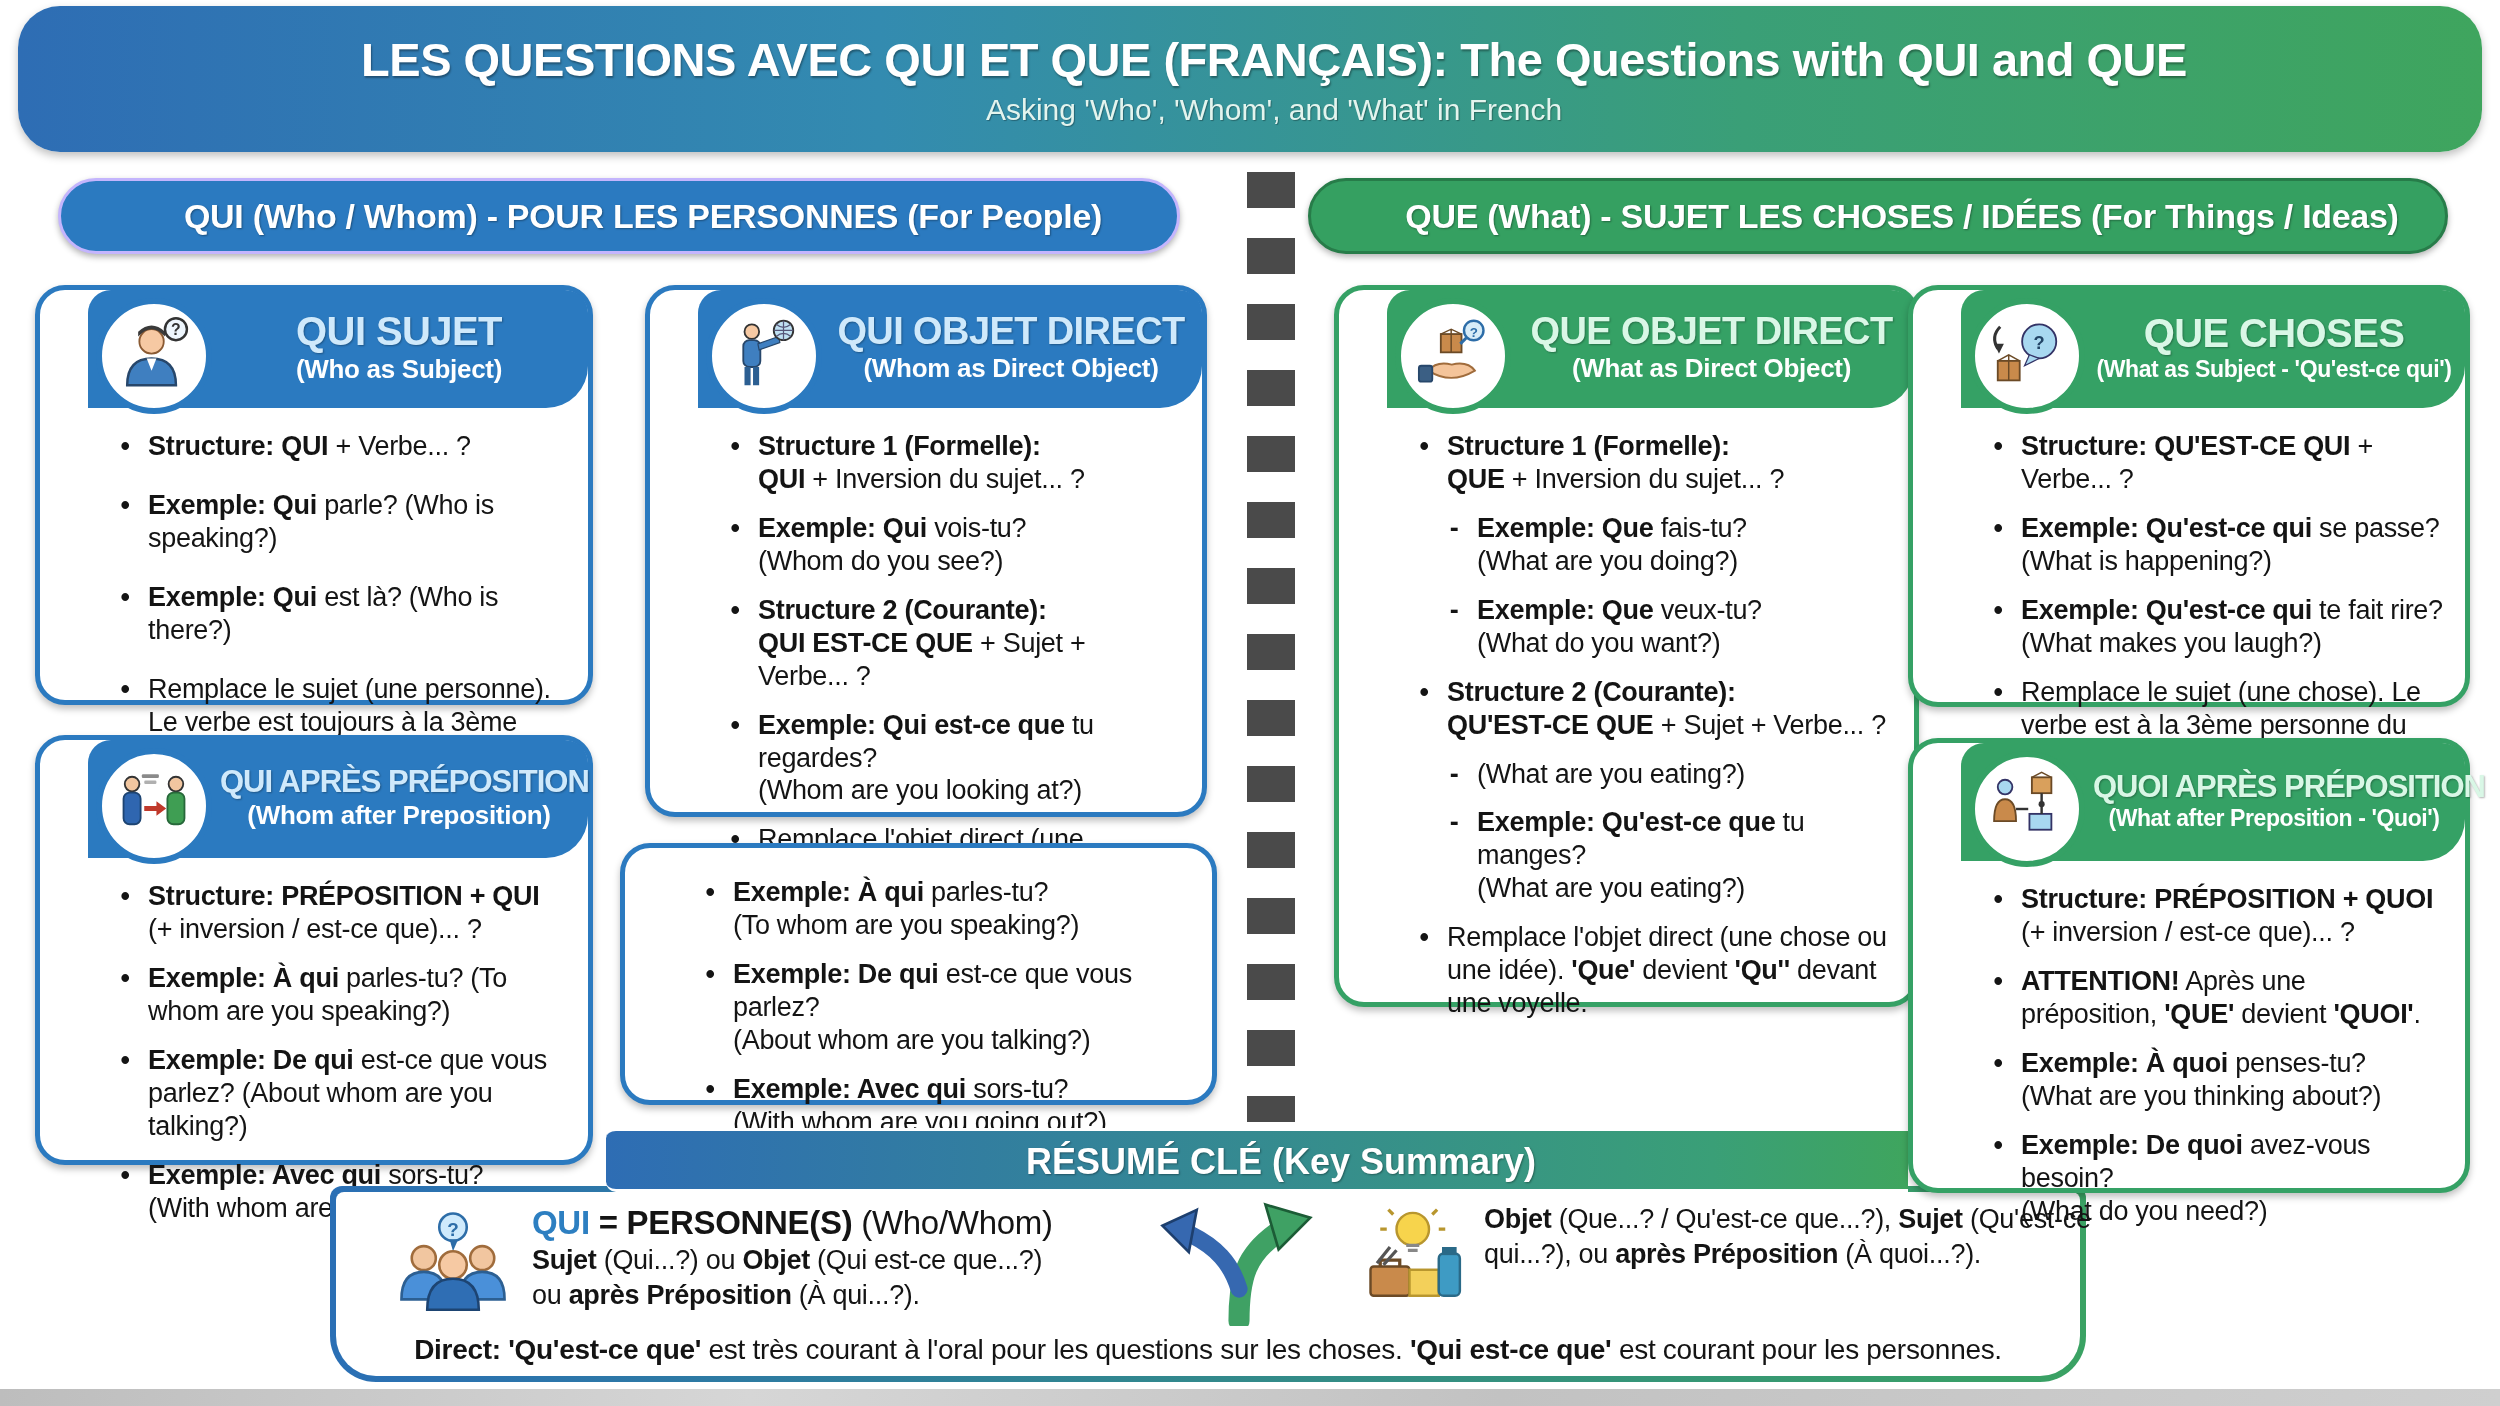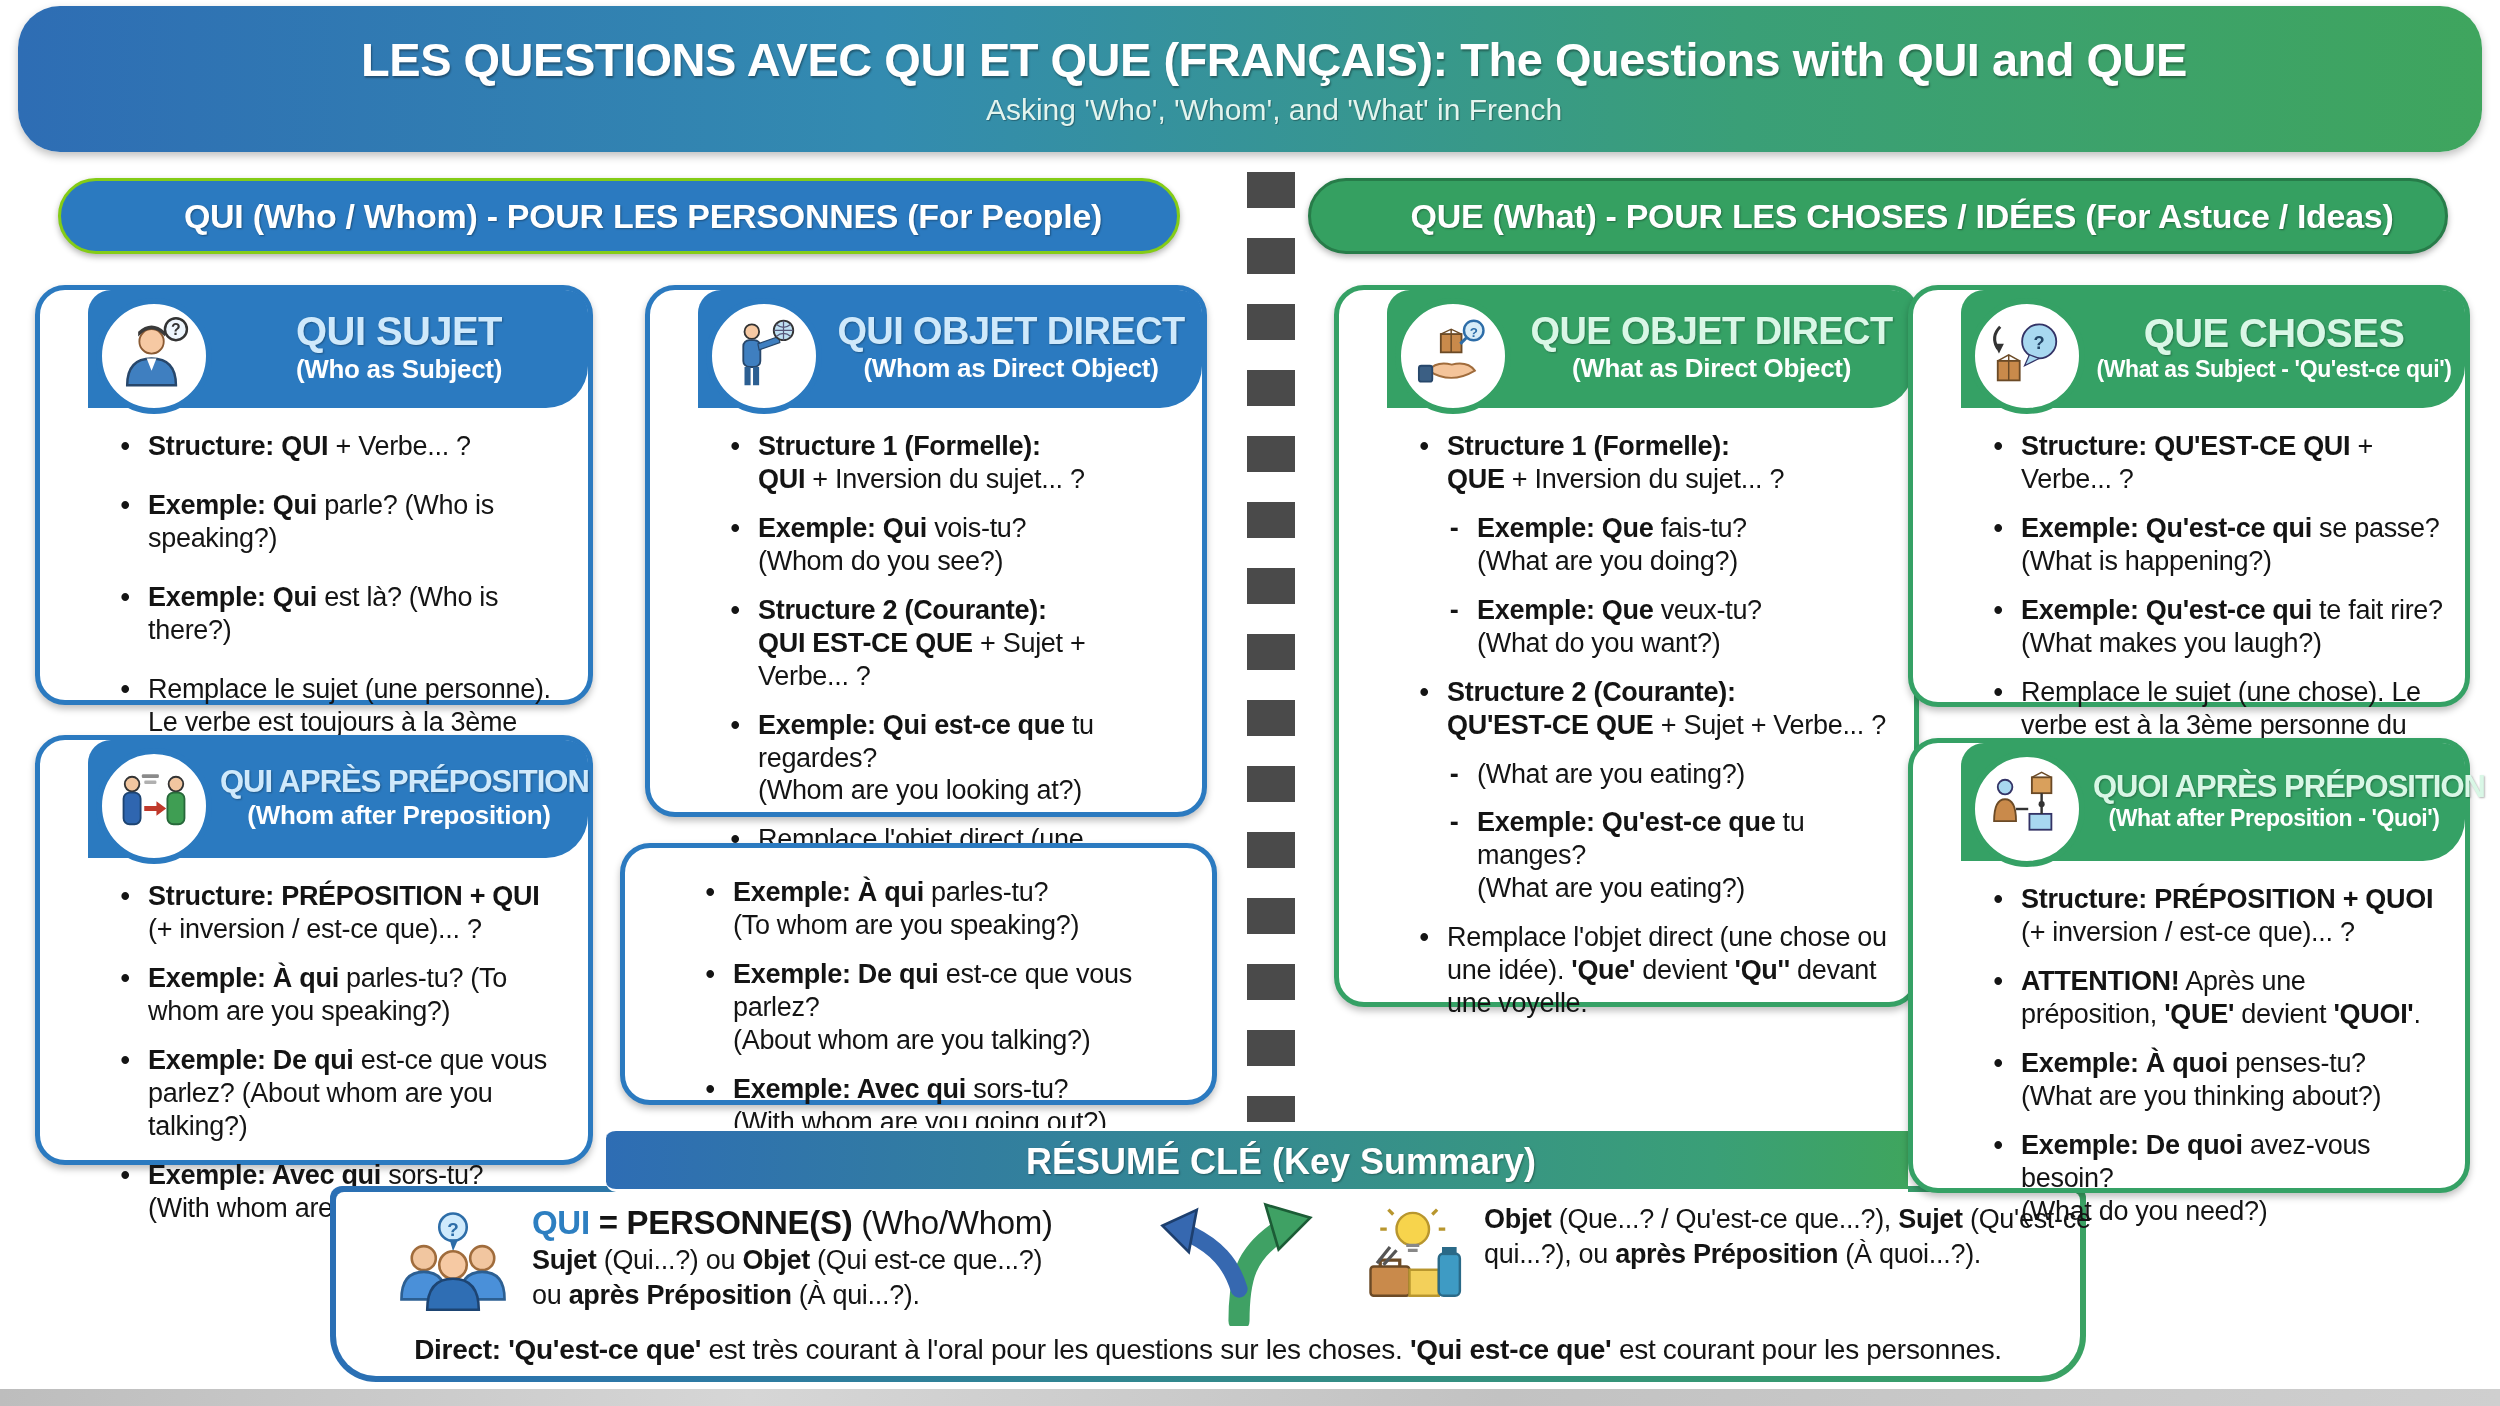--- a/index.html
+++ b/index.html
@@ -25,21 +25,21 @@
   .top-banner .t1{font-size:47px; font-weight:bold; letter-spacing:-.5px; text-shadow:1px 2px 2px rgba(0,0,0,.35);}
   .top-banner .t2{font-size:30px; color:#e3f4ee; text-shadow:1px 1px 1px rgba(0,0,0,.3);}
 
   
   .pill{
     height:76px; border-radius:38px; color:#fff; font-weight:bold; font-size:34px;
     display:flex; align-items:center; justify-content:center;
     box-shadow:0 3px 6px rgba(0,0,0,.3); text-shadow:1px 1px 2px rgba(0,0,0,.35);
     letter-spacing:-.3px;
   }
-  .pill.blue{left:58px; top:178px; width:1122px; background:var(--blue); border:3px solid #84cc16;}
+  .pill.blue{left:58px; top:178px; width:1122px; background:var(--blue); border:3px solid #c4b5fd;}
   .pill.green{left:1308px; top:178px; width:1140px; background:#35a061; border:3px solid #277c49;}
 
   
   .divider{
     left:1247px; top:172px; width:7px; height:950px;
     background:repeating-linear-gradient(180deg,#4a4a4a 0 36px,transparent 36px 66px);
   }
 
   
   .card{
@@ -198,21 +198,21 @@
     </symbol>
   </defs>
 </svg>
 
 <header class="abs top-banner">
   <div class="t1">LES QUESTIONS AVEC QUI ET QUE (FRANÇAIS): The Questions with QUI and QUE</div>
   <div class="t2">Asking 'Who', 'Whom', and 'What' in French</div>
 </header>
 
 <div class="abs pill blue">QUI (Who / Whom) - POUR LES PERSONNES (For People)</div>
-<div class="abs pill green">QUE (What) - POUR LES CHOSES / IDÉES (For Astuce / Ideas)</div>
+<div class="abs pill green">QUE (What) - SUJET LES CHOSES / IDÉES (For Things / Ideas)</div>
 
 <div class="abs divider"></div>
 
 <section class="abs card roomy" style="left:35px;top:285px;width:558px;height:420px;">
   <div class="card-header">
     <span class="icon-circle">
       <svg width="78" height="78">
           <use href="#sym-person-question"></use>
         </svg>
     </span>

